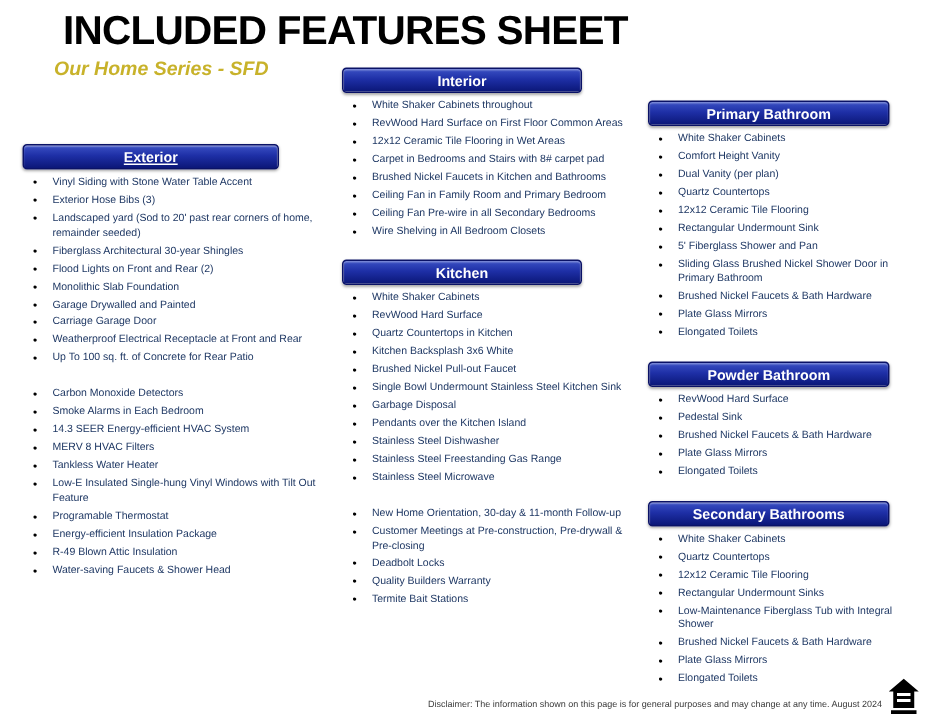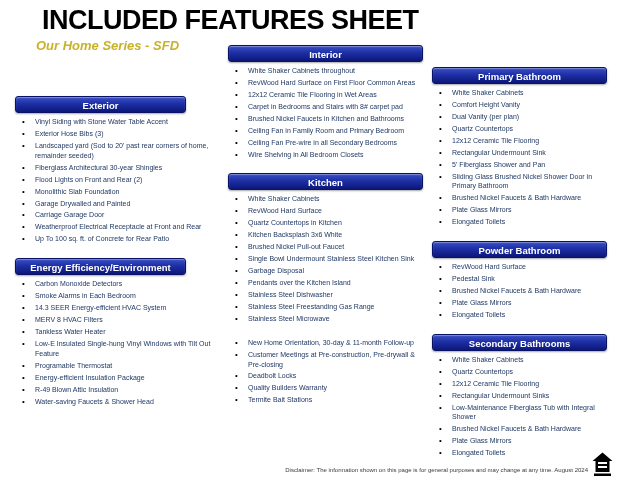--- a/index.html
+++ b/index.html
@@ -46,23 +46,23 @@
     text-align: center;
     color: #ffffff;
     font-size: 9.5px;
     font-weight: bold;
     border-radius: 3px;
     background: linear-gradient(180deg, #3a50c4 0%, #1e2fa6 45%, #0b1778 100%);
     border: 1px solid #0a1266;
     box-shadow: inset 0 1px 1px rgba(255,255,255,0.35), 0 1px 2px rgba(0,0,0,0.35);
     margin-bottom: 4px;
   }
-  .column-left   .section-header { width: 171px; }
-  .column-middle .section-header { width: 195px; }
-  .column-right  .section-header { width: 175px; }
+  .column-left   .section-header { width: 171px; text-decoration: underline; }
+  .column-middle .section-header { width: 160px; }
+  .column-right  .section-header { width: 161px; }
 
   .feature-list { list-style: none; }
   .feature-list li {
     position: relative;
     padding-left: 20px;
     font-size: 7px;
     line-height: 9.6px;
     color: #1f3864;
     margin-bottom: 2.4px;
   }
@@ -107,21 +107,20 @@
           <li>Fiberglass Architectural 30-year Shingles</li>
           <li>Flood Lights on Front and Rear (2)</li>
           <li>Monolithic Slab Foundation</li>
           <li>Garage Drywalled and Painted</li>
           <li>Carriage Garage Door</li>
           <li>Weatherproof Electrical Receptacle at Front and Rear</li>
           <li>Up To 100 sq. ft. of Concrete for Rear Patio</li>
         </ul>
       </div>
       <div class="section">
-        <div class="section-header">Energy Efficiency/Environment</div>
         <ul class="feature-list">
           <li>Carbon Monoxide Detectors</li>
           <li>Smoke Alarms in Each Bedroom</li>
           <li>14.3 SEER Energy-efficient HVAC System</li>
           <li>MERV 8 HVAC Filters</li>
           <li>Tankless Water Heater</li>
           <li>Low-E Insulated Single-hung Vinyl Windows with Tilt Out Feature</li>
           <li>Programable Thermostat</li>
           <li>Energy-efficient Insulation Package</li>
           <li>R-49 Blown Attic Insulation</li>

